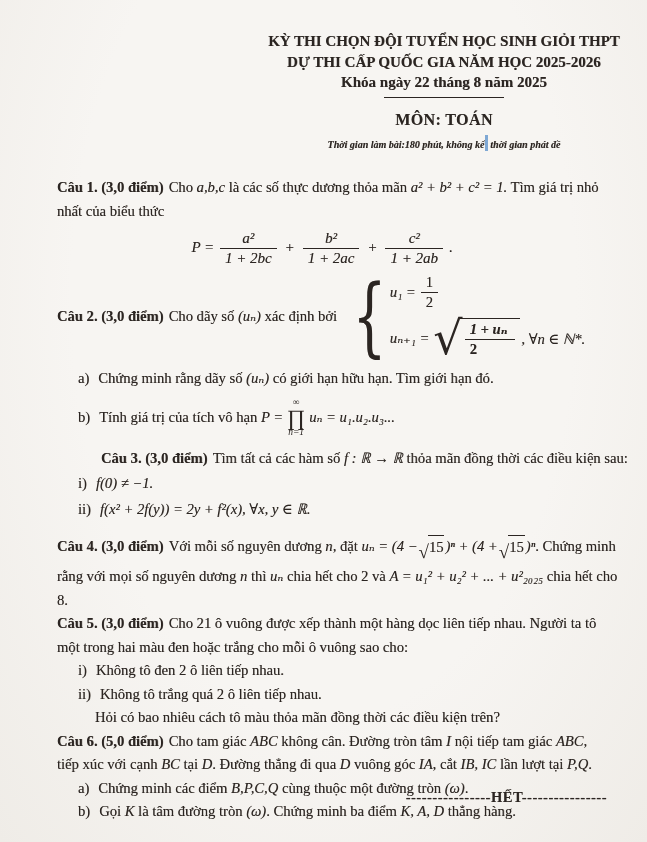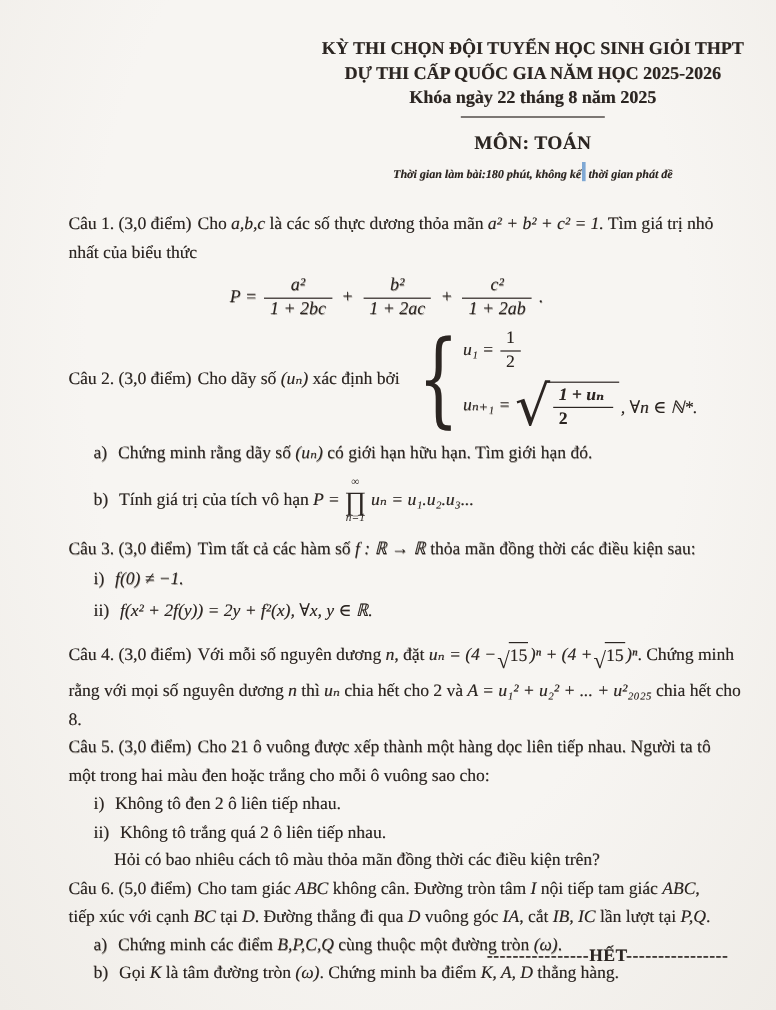--- a/index.html
+++ b/index.html
@@ -17,21 +17,21 @@
   .exam-type{font-size:15.5px;margin-top:16px;letter-spacing:0.3px;}
   .pages-note{font-size:14px;font-style:italic;margin-top:4px;}
   .hdr-right{position:absolute;left:264px;top:31px;width:360px;text-align:center;font-weight:bold;}
   .hr-l{font-size:15px;line-height:20.5px;}
   .hrule2{width:120px;border-top:1.7px solid #2b2522;margin:4px auto 0;}
   .subject{font-size:16px;margin-top:13px;letter-spacing:0.4px;}
   .time{font-size:10px;font-style:italic;margin-top:6px;white-space:nowrap;}
   .caret{display:inline-block;width:3px;height:16px;background:#7fa8d4;vertical-align:-3px;margin:0 2px 0 1px;text-shadow:none;}
   .doc-body{position:absolute;left:57px;top:176px;width:560px;font-size:14.6px;}
   .line{line-height:23.5px;white-space:nowrap;}
-  .qlabel{font-weight:normal;margin-right:5px;}
+  .qlabel{font-weight:bold;margin-right:5px;}
   .item{padding-left:21px;}
   .item-label{margin-right:9px;}
   .hoi{padding-left:38px;}
   .formula{text-align:center;margin:7px 30px 6px 0;font-size:15px;}
   .formula .mi{font-size:15px;}
   .frac{display:inline-block;vertical-align:middle;margin:0 2px;}
   .frac .num{display:block;padding:0 5px 1px;line-height:17px;}
   .frac .den{display:block;border-top:1.5px solid #2b2522;padding:1px 5px 0;line-height:17px;}
   .op{margin:0 3px;}
   .q2row{display:flex;align-items:center;margin-top:3px;height:86px;}
@@ -46,21 +46,21 @@
   .flexline{display:flex;align-items:center;}
   .prod{display:inline-flex;flex-direction:column;align-items:center;line-height:1;margin:0 4px;text-shadow:none;}
   .p-sup{font-size:9.5px;line-height:9px;}
   .p-sym{font-size:22px;line-height:21px;}
   .p-sub{font-size:9.5px;line-height:9px;font-style:italic;}
   .rt{display:inline-flex;align-items:flex-end;margin:0 1px;}
   .rt-s{font-size:19px;line-height:14px;margin-right:-1px;text-shadow:none;}
   .rt-v{border-top:1.3px solid #2b2522;padding:0 1px;}
   .end-line{position:absolute;left:0;right:40px;top:789px;text-align:right;font-weight:bold;font-size:14.5px;letter-spacing:0.5px;}
   .mt12{margin-top:12px;}
-  .mt10{margin-top:10px;}
+  .mt10{margin-top:10px;margin-left:44px;}
   .mt8{margin-top:8px;}
   .mt4{margin-top:4px;}
   .mt2{margin-top:2px;}
 </style>
 </head>
 <body>
 
 <div class="page">
 
 

